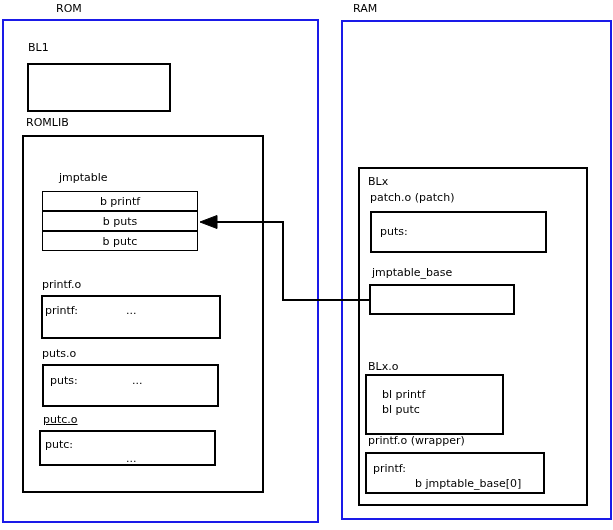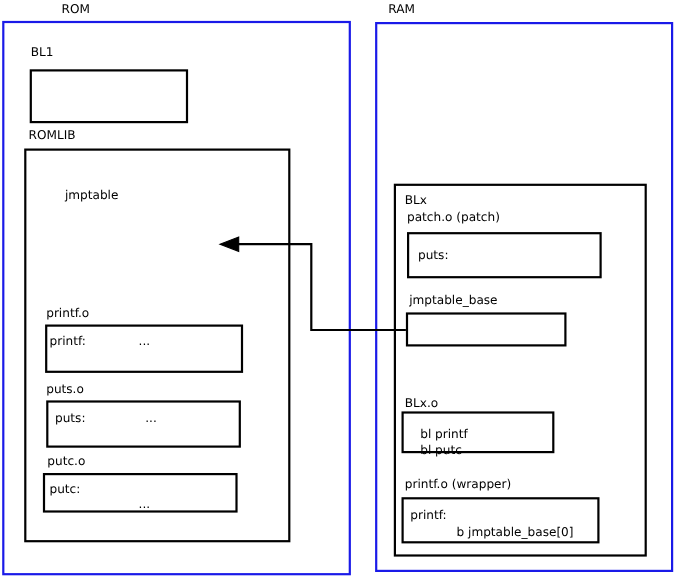--- a/index.html
+++ b/index.html
@@ -64,52 +64,63 @@
   <div class="label" style="left:353px; top:2px;">RAM</div>
   <div class="region" style="left:341px; top:20px; width:271px; height:500px;"></div>
 
   <div class="label" style="left:28px; top:41px;">BL1</div>
   <div class="box" style="left:27px; top:63px; width:144px; height:49px;"></div>
 
   <div class="label" style="left:26px; top:116px;">ROMLIB</div>
   <div class="box" style="left:22px; top:135px; width:242px; height:358px; border-width:2px;"></div>
 
   <div class="label" style="left:47px; top:171px;margin-left:12px;">jmptable</div>
+  <div class="jmp-rows" style="left:42px; top:191px; width:156px;">
+    <div class="jmp-row">
+      <span>b printf</span>
+    </div>
+    <div class="jmp-row">
+      <span>b puts</span>
+    </div>
+    <div class="jmp-row">
+      <span>b putc</span>
+    </div>
+  </div>
 
   <div class="label" style="left:42px; top:278px;">printf.o</div>
   <div class="box" style="left:41px; top:295px; width:180px; height:44px;">
     <span class="inner-text" style="left:2px; top:7px;">printf:</span>
     <span class="inner-text" style="left:83px; top:7px;">...</span>
   </div>
 
   <div class="label" style="left:42px; top:347px;">puts.o</div>
   <div class="box" style="left:42px; top:364px; width:177px; height:43px;">
     <span class="inner-text" style="left:6px; top:8px;">puts:</span>
     <span class="inner-text" style="left:88px; top:8px;">...</span>
   </div>
 
-  <div class="label" style="left:43px; top:413px;">putc.o</div>
+  <div class="label" style="left:43px; top:413px;text-decoration:underline;">putc.o</div>
   <div class="box" style="left:39px; top:430px; width:177px; height:36px;">
     <span class="inner-text" style="left:4px; top:6px;">putc:</span>
     <span class="inner-text" style="left:85px; top:20px;">...</span>
   </div>
 
   <div class="box" style="left:358px; top:167px; width:230px; height:339px;"></div>
   <div class="label" style="left:368px; top:175px;">BLx</div>
 
   <div class="label" style="left:370px; top:191px;">patch.o (patch)</div>
   <div class="box" style="left:370px; top:211px; width:177px; height:42px;">
     <span class="inner-text" style="left:8px; top:12px;">puts:</span>
   </div>
 
   <div class="label" style="left:372px; top:266px;">jmptable_base</div>
   <div class="box" style="left:369px; top:284px; width:146px; height:31px;"></div>
 
   <div class="label" style="left:368px; top:360px;">BLx.o</div>
-  <div class="box" style="left:365px; top:374px; width:139px; height:38px;">
+  <div class="box" style="left:365px; top:374px; width:139px; height:61px;">
     <span class="inner-text" style="left:15px; top:12px;">bl printf</span>
     <span class="inner-text" style="left:15px; top:27px;">bl putc</span>
   </div>
 
   <div class="label" style="left:368px; top:434px;">printf.o (wrapper)</div>
   <div class="box" style="left:365px; top:452px; width:180px; height:42px;">
     <span class="inner-text" style="left:6px; top:8px;">printf:</span>
     <span class="inner-text" style="left:48px; top:23px;">b jmptable_base[0]</span>
   </div>
 

